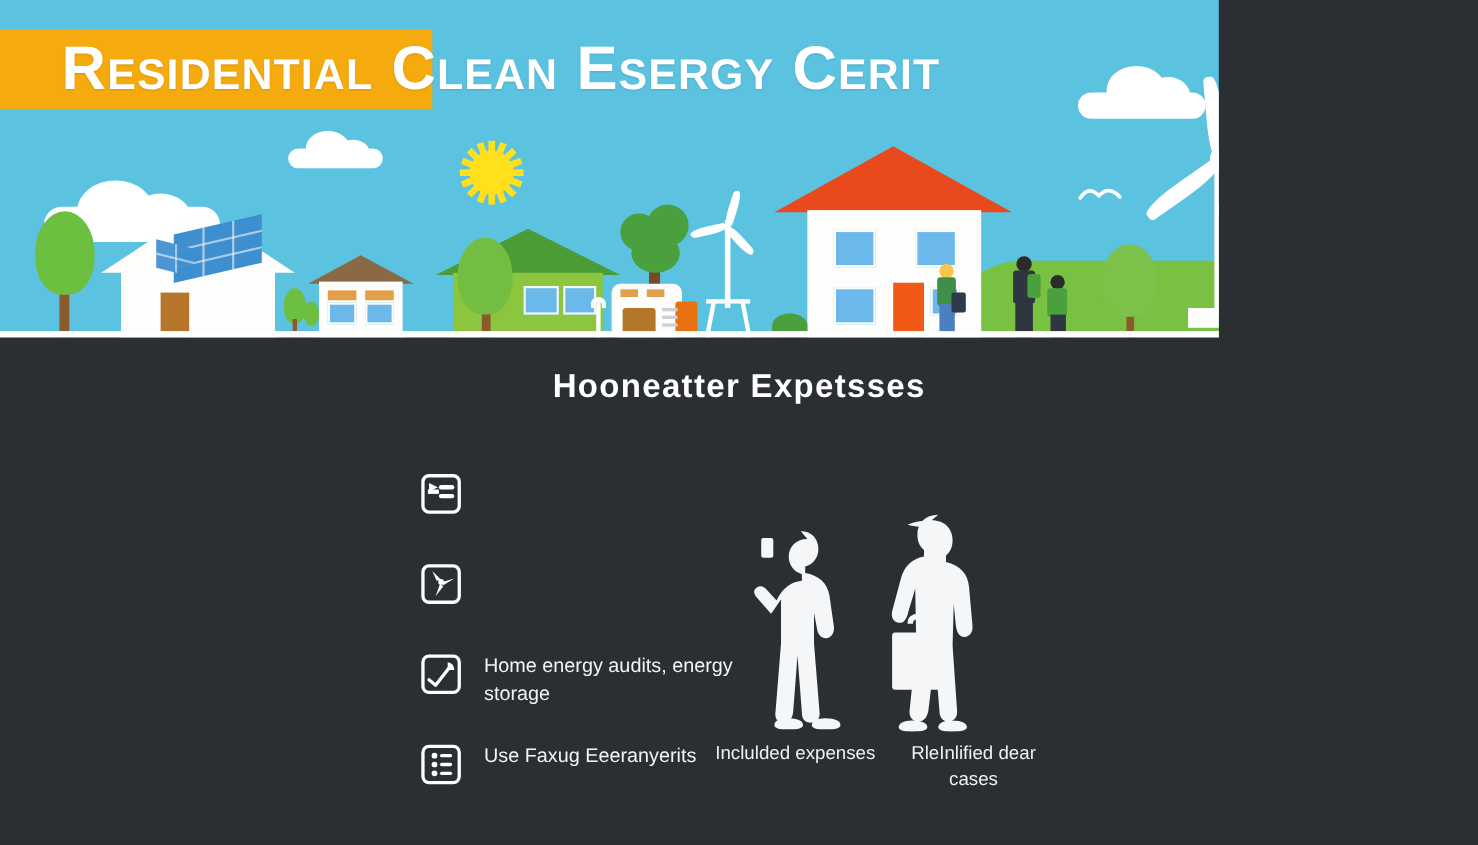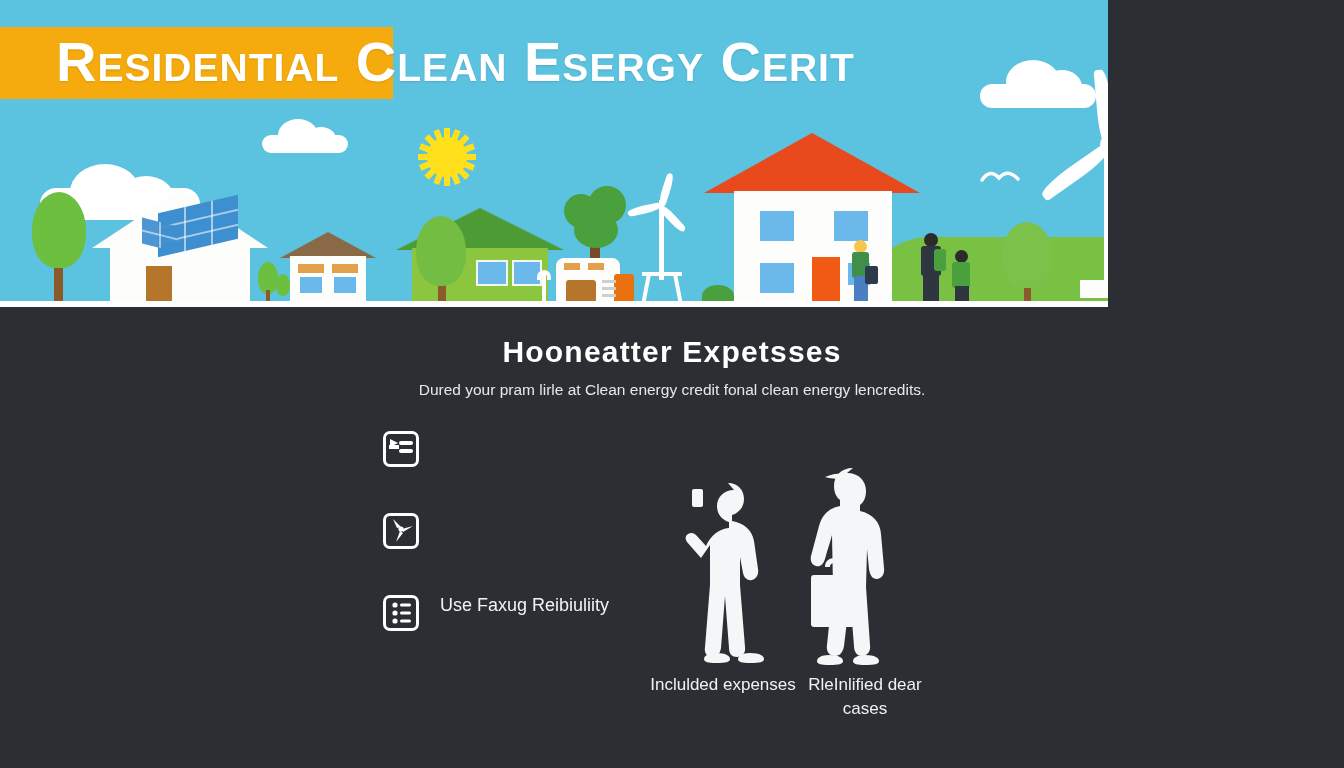--- a/index.html
+++ b/index.html
@@ -267,21 +267,20 @@
 
     <div id="ground-strip"></div>
 
     <div id="title-banner"></div>
     <div id="title-text">Residential Clean Esergy Cerit</div>
   </div>
 
   <div id="dark">
 
     <div id="section-heading">Hooneatter Expetsses</div>
-    <div id="section-sub">Dured your pram lirle at Clean energy credit fonal clean energy lencredits.</div>
 
     <div id="bullets">
 
       <div class="bullet">
         <div class="b-icon">
           <svg width="30" height="30" viewBox="0 0 30 30">
             <g fill="#ffffff">
               <rect x="13" y="7" width="14" height="4" rx="2"></rect>
               <rect x="13" y="15" width="14" height="4" rx="2"></rect>
               <path d="M12 9 L4 5 L4 13 Z"></path>
@@ -297,35 +296,46 @@
             <g fill="#ffffff">
               <circle cx="15" cy="13" r="2.6"></circle>
               <path d="M15 11 L7 3 L11 12 Z"></path>
               <path d="M16 13 L27 10 L17 16 Z"></path>
               <path d="M14 15 L10 26 L17 17 Z"></path>
             </g>
           </svg>
         </div>
       </div>
 
+      <div class="bullet">
+        <div class="b-icon">
+          <svg width="30" height="30" viewBox="0 0 30 30">
+            <g fill="none" stroke="#ffffff" stroke-width="3" stroke-linecap="round" stroke-linejoin="round">
+              <path d="M4 20 L10 25 L24 7"></path>
+            </g>
+            <path d="M21 4 a7 7 0 0 1 6 7 l-6 0 Z" fill="#ffffff"></path>
+          </svg>
+        </div>
+        <div class="b-text">Home energy audits, energy storage</div>
+      </div>
 
       <div class="bullet">
         <div class="b-icon">
           <svg width="30" height="30" viewBox="0 0 30 30">
             <g fill="#ffffff">
               <circle cx="9" cy="7" r="2.6"></circle>
                 <rect x="14" y="5.5" width="11" height="3" rx="1.5"></rect>
               <circle cx="9" cy="15" r="2.6"></circle>
                 <rect x="14" y="13.5" width="11" height="3" rx="1.5"></rect>
               <circle cx="9" cy="23" r="2.6"></circle>
                 <rect x="14" y="21.5" width="11" height="3" rx="1.5"></rect>
             </g>
           </svg>
         </div>
-        <div class="b-text">Use Faxug Reibiuliity</div>
+        <div class="b-text">Use Faxug Eeeranyerits</div>
       </div>
     </div>
 
 
     <div class="silhouette" style="position:absolute;left:672px;top:168px;">
       <svg width="110" height="192" viewBox="0 0 110 192">
         <g fill="#f5f6f7">
           <path d="M56 8 c10 0 16 7 16 16 c0 8 -5 14 -12 16 l0 6 c12 2 20 9 22 20 l4 28 c1 6 -2 10 -6 11 c-4 1 -8 -2 -9 -7 l-3 -16 l0 28 l5 62 c1 6 -3 10 -8 10 c-5 0 -8 -3 -8 -9 l-4 -52 l-4 52 c-1 6 -4 9 -9 9 c-5 0 -8 -4 -7 -10 l5 -62 l0 -40 c-3 4 -6 9 -9 13 l-14 -16 c-2 -3 -2 -6 1 -8 c3 -2 6 -1 8 1 l10 11 c5 -11 13 -17 23 -18 l0 -6 c-7 -2 -12 -8 -12 -16 c0 -9 7 -16 17 -16 Z"></path>
           <rect x="20" y="14" width="11" height="18" rx="2"></rect>
           <path d="M78 178 c10 0 14 3 14 6 c0 3 -4 4 -14 4 c-8 0 -12 -1 -12 -4 c0 -3 4 -6 12 -6 Z"></path>
@@ -343,21 +353,21 @@
           <path d="M30 100 c0 -6 4 -9 10 -9 c6 0 10 3 10 9 l-5 0 c0 -3 -2 -4 -5 -4 c-3 0 -5 1 -5 4 Z"></path>
           <path d="M70 188 c10 0 14 3 14 6 c0 3 -4 4 -14 4 c-8 0 -12 -1 -12 -4 c0 -3 4 -6 12 -6 Z"></path>
           <path d="M34 188 c10 0 14 3 14 6 c0 3 -4 4 -14 4 c-8 0 -12 -1 -12 -4 c0 -3 4 -6 12 -6 Z"></path>
         </g>
       </svg>
     </div>
 
     <div class="fig-caption" style="left:648px;top:366px;width:150px;">
       <span>Inclulded expenses</span>
     </div>
-    <div class="fig-caption" style="left:790px;top:366px;width:150px;">
+    <div class="fig-caption" style="left:810px;top:366px;width:150px;">
       <span>RleInlified dear cases</span>
     </div>
 
     <div class="silhouette" style="position:absolute;left:1098px;top:225px;">
       <svg width="190" height="160" viewBox="0 0 190 160">
         <g fill="#f5f6f7">
 
           <path d="M36 6 c9 0 14 6 14 14 c0 6 -3 10 -7 12 l0 4 c10 2 16 8 18 18 l5 16 c3 -2 7 -2 12 0 l6 4 c3 2 3 5 1 7 c-2 2 -5 2 -7 0 l-7 -4 l-4 12 l2 20 l-4 38 c-1 5 -3 7 -7 7 c-4 0 -6 -3 -6 -8 l1 -34 l-4 34 c-1 5 -3 8 -7 8 c-4 0 -6 -3 -6 -8 l2 -40 l-6 -28 l-3 14 c-1 5 -4 7 -7 6 c-4 -1 -5 -4 -4 -9 l6 -28 c2 -10 8 -16 17 -18 l0 -4 c-5 -2 -8 -6 -8 -12 c0 -8 6 -14 13 -14 Z"></path>
           <path d="M22 28 c-4 6 -5 14 -3 20 l7 -2 c-2 -6 -2 -12 -4 -18 Z"></path>
 

